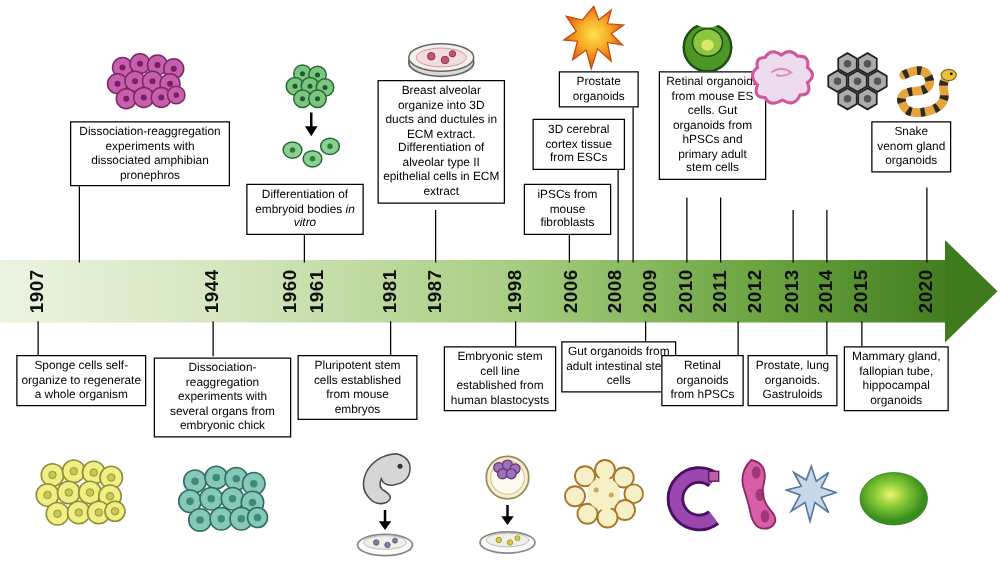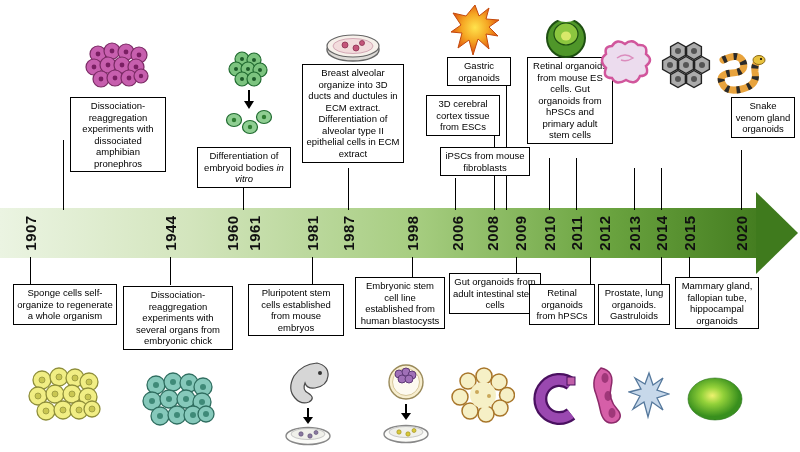--- a/index.html
+++ b/index.html
@@ -59,35 +59,35 @@
   <span class="year" style="left:492px">2008</span>
   <span class="year" style="left:520px">2009</span>
   <span class="year" style="left:549px">2010</span>
   <span class="year" style="left:576px">2011</span>
   <span class="year" style="left:604px">2012</span>
   <span class="year" style="left:634px">2013</span>
   <span class="year" style="left:661px">2014</span>
   <span class="year" style="left:689px">2015</span>
   <span class="year" style="left:741px">2020</span>
 
-  <div class="box" style="left:70px;top:97px;width:96px">Dissociation-reaggregation experiments with dissociated amphibian pronephros</div>
+  <div class="box" style="left:56px;top:97px;width:128px">Dissociation-reaggregation experiments with dissociated amphibian pronephros</div>
   <div class="box" style="left:197px;top:147px;width:94px">
     <span>Differentiation of embryoid bodies</span>
     <span class="it">in vitro</span>
   </div>
   <div class="box" style="left:302px;top:64px;width:102px">Breast alveolar organize into 3D ducts and ductules in ECM extract. Differentiation of alveolar type II epithelial cells in ECM extract</div>
-  <div class="box" style="left:447px;top:57px;width:64px">Gastric organoids</div>
+  <div class="box" style="left:447px;top:57px;width:64px">Prostate organoids</div>
   <div class="box" style="left:426px;top:95px;width:74px">3D cerebral cortex tissue from ESCs</div>
-  <div class="box" style="left:440px;top:147px;width:90px">iPSCs from mouse fibroblasts</div>
+  <div class="box" style="left:419px;top:147px;width:70px">iPSCs from mouse fibroblasts</div>
   <div class="box" style="left:527px;top:57px;width:86px">Retinal organoids from mouse ES cells. Gut organoids from hPSCs and primary adult stem cells</div>
-  <div class="box" style="left:731px;top:97px;width:64px">Snake venom gland organoids</div>
+  <div class="box" style="left:697px;top:97px;width:64px">Snake venom gland organoids</div>
 
   <div class="box" style="left:13px;top:284px;width:104px">Sponge cells self-organize to regenerate a whole organism</div>
   <div class="box" style="left:123px;top:286px;width:110px">Dissociation-reaggregation experiments with several organs from embryonic chick</div>
-  <div class="box" style="left:248px;top:284px;width:96px">Pluripotent stem cells established from mouse embryos</div>
+  <div class="box" style="left:238px;top:284px;width:96px">Pluripotent stem cells established from mouse embryos</div>
   <div class="box" style="left:355px;top:277px;width:90px">Embryonic stem cell line established from human blastocysts</div>
   <div class="box" style="left:449px;top:273px;width:92px">Gut organoids from adult intestinal stem cells</div>
   <div class="box" style="left:529px;top:284px;width:66px">Retinal organoids from hPSCs</div>
   <div class="box" style="left:598px;top:284px;width:72px">Prostate, lung organoids. Gastruloids</div>
   <div class="box" style="left:675px;top:277px;width:84px">Mammary gland, fallopian tube, hippocampal organoids</div>
 
   <svg class="icon" style="left:84px;top:42px" width="68" height="48" viewBox="0 0 68 48">
     <g fill="#c75fae" stroke="#7a2a64" stroke-width="1.2">
       <circle cx="14" cy="12" r="8"></circle>
         <circle cx="28" cy="9" r="8"></circle>

